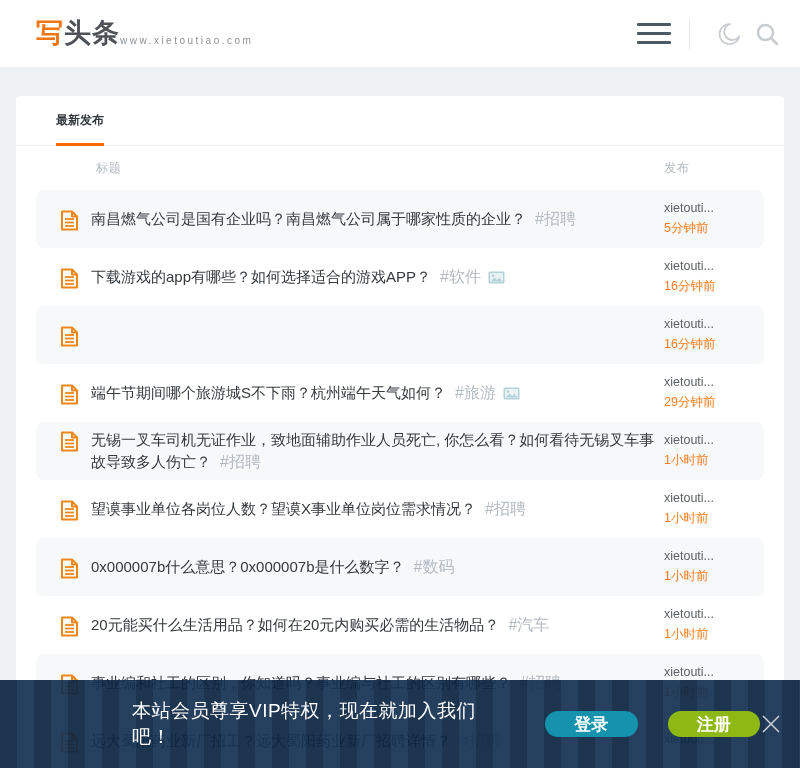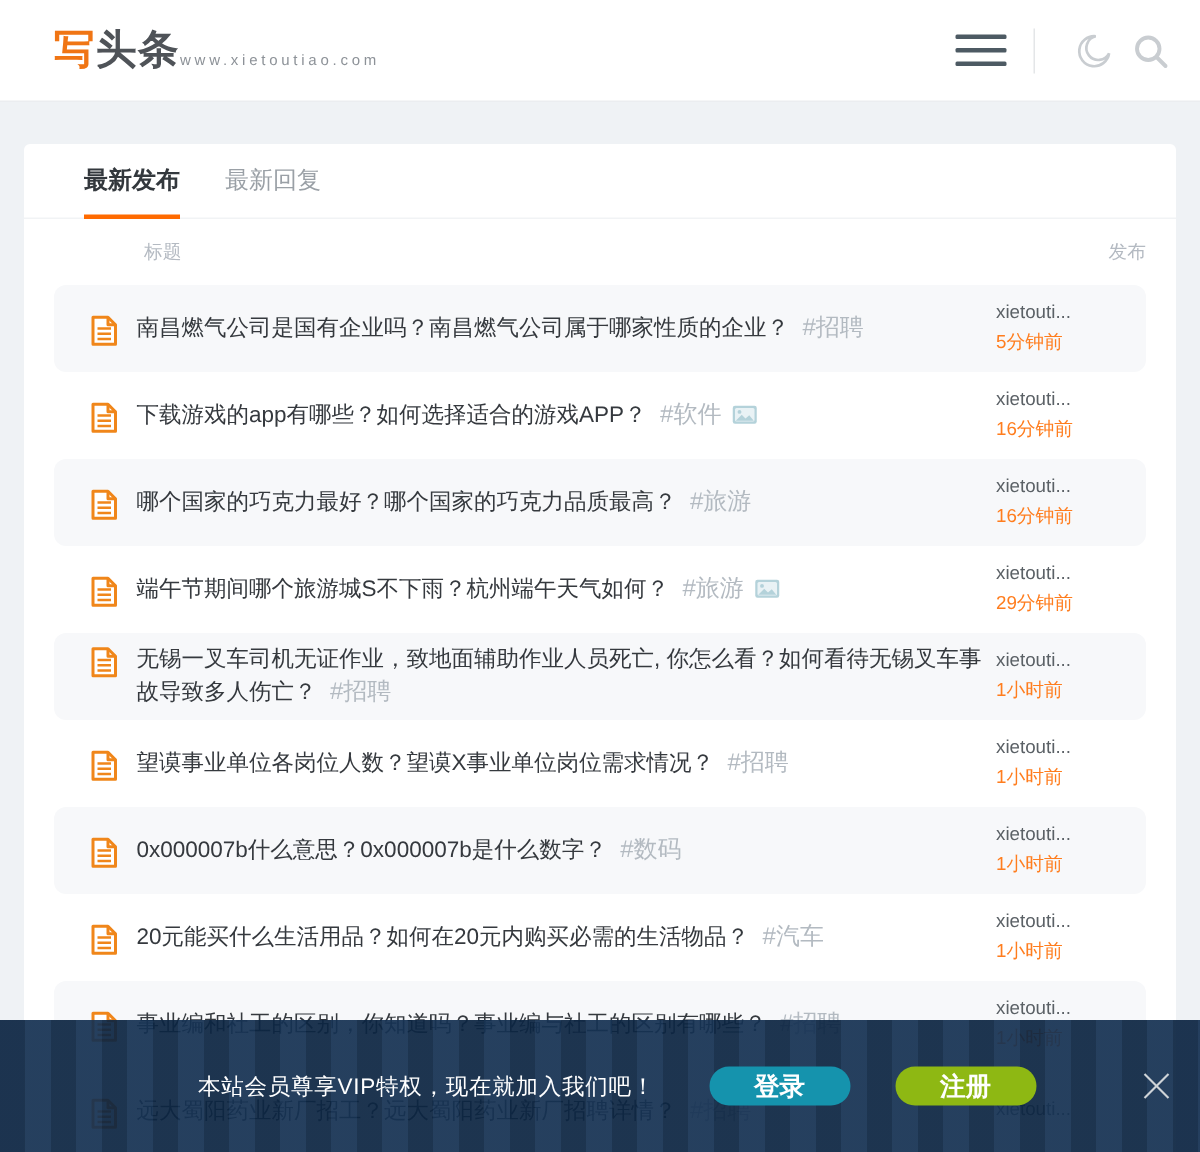--- a/index.html
+++ b/index.html
@@ -23,46 +23,46 @@
   .hamburger { width:34px; display:flex; flex-direction:column; gap:6px; cursor:pointer; padding:4px 0; }
   .hamburger span { display:block; height:3px; background:#4d5a63; border-radius:1px; }
   .top-divider { width:1px; height:30px; background:#e4e6e8; margin:0 16px 0 18px; }
   .icon-btn { width:30px; height:30px; display:flex; align-items:center; justify-content:center; cursor:pointer; margin-left:8px; }
   
   .card {
     margin:28px 16px 0; background:#ffffff; border-radius:4px;
     padding-bottom:40px;
   }
   .tabs { display:flex; height:50px; padding-left:40px; border-bottom:1px solid #f1f3f5; }
-  .tab { font-size:16px; color:#9aa0a6; margin-right:30px; display:flex; align-items:center; position:relative; cursor:pointer; }
+  .tab { font-size:12px; color:#9aa0a6; margin-right:30px; display:flex; align-items:center; position:relative; cursor:pointer; }
   .tab.active { color:#33383d; font-weight:bold; }
   .tab.active::after { content:""; position:absolute; left:0; right:0; bottom:-1px; height:3px; background:#ff6a00; }
   .cols { display:flex; align-items:center; height:44px; padding:0 20px 0 80px; font-size:12.5px; color:#b4bac2; }
   .cols .col-title { flex:1; }
-  .cols .col-pub { width:100px; text-align:right; }
+  .cols .col-pub { width:100px; text-align:left; }
   .rows { padding:0 20px; }
   .row { display:flex; align-items:center; min-height:58px; padding:7px 0 7px 24px; border-radius:8px; cursor:pointer; }
   .row.alt { background:#f7f8fa; }
   .row-main { flex:1; display:flex; align-items:flex-start; }
   .doc-icon { flex-shrink:0; margin:2px 12px 0 0; }
   .row-text { font-size:15px; color:#35393e; line-height:22px; }
   .row-tag { font-size:16px; color:#b3bac1; margin-left:9px; white-space:nowrap; }
   .img-icon { margin-left:7px; vertical-align:-2px; }
   .row-side { width:100px; flex-shrink:0; text-align:left; margin-left:8px; }
   .row-author { font-size:12.5px; color:#5b6166; }
   .row-time { font-size:12.5px; color:#ff7d1e; margin-top:5px; }
   
   .vip-banner {
     position:fixed; left:0; right:0; bottom:0; height:88px; z-index:20;
     background:repeating-linear-gradient(90deg,
       rgba(12,37,66,0.93) 0px, rgba(12,37,66,0.93) 17px,
       rgba(21,49,82,0.93) 17px, rgba(21,49,82,0.93) 34px);
     display:flex; align-items:center;
   }
-  .vip-msg { color:#ffffff; font-size:15px; margin-left:132px; letter-spacing:0.5px; }
+  .vip-msg { color:#ffffff; font-size:19px; margin-left:132px; letter-spacing:0.5px; }
   .pill-btn {
     height:26px; width:94px; border:none; border-radius:19px; cursor:pointer;
     color:#ffffff; font-size:17px; font-weight:bold;
     font-family:Liberation Mono, monospace;
     display:flex; align-items:center; justify-content:center;
   }
   .btn-login { background:#1593ad; margin-left:36px; }
   .btn-register { background:#8eb813; margin-left:30px; }
   .banner-close { margin-left:auto; margin-right:18px; cursor:pointer; display:flex; }
 </style>
@@ -91,21 +91,20 @@
         <circle cx="11.5" cy="11.5" r="7.5" fill="none" stroke="#c9cdd1" stroke-width="2.6"></circle>
         <line x1="17" y1="17" x2="23" y2="23" stroke="#c9cdd1" stroke-width="2.6" stroke-linecap="round"></line>
       </svg>
     </div>
   </div>
 </div>
 
 <div class="card">
   <div class="tabs" id="tabs">
       <div class="tab active">最新发布</div>
-      <div class="tab">最新回复</div>
     </div>
   <div class="cols">
     <div class="col-title">标题</div>
     <div class="col-pub">发布</div>
   </div>
   <div class="rows" id="rows">
       <div class="row alt">
     <div class="row-main">
       <svg class="doc-icon" width="19" height="21" viewBox="0 0 19 21">
         <path d="M2 1.5 H12 L17 6.5 V19.5 H2 Z" fill="#fff" stroke="#f0861a" stroke-width="2" stroke-linejoin="round"></path>
@@ -144,21 +143,20 @@
   </div>
       <div class="row alt">
     <div class="row-main">
       <svg class="doc-icon" width="19" height="21" viewBox="0 0 19 21">
         <path d="M2 1.5 H12 L17 6.5 V19.5 H2 Z" fill="#fff" stroke="#f0861a" stroke-width="2" stroke-linejoin="round"></path>
         <path d="M12 1.5 V6.5 H17" fill="none" stroke="#f0861a" stroke-width="2" stroke-linejoin="round"></path>
         <line x1="5" y1="9" x2="14" y2="9" stroke="#f0861a" stroke-width="1.8"></line>
         <line x1="5" y1="12.5" x2="14" y2="12.5" stroke="#f0861a" stroke-width="1.8"></line>
         <line x1="5" y1="16" x2="14" y2="16" stroke="#f0861a" stroke-width="1.8"></line>
       </svg>
-      <p class="row-text"><span class="title-text">哪个国家的巧克力最好？哪个国家的巧克力品质最高？</span><span class="row-tag">#旅游</span></p>
     </div>
     <div class="row-side">
       <div class="row-author">xietouti...</div>
       <div class="row-time">16分钟前</div>
     </div>
   </div>
       <div class="row">
     <div class="row-main">
       <svg class="doc-icon" width="19" height="21" viewBox="0 0 19 21">
         <path d="M2 1.5 H12 L17 6.5 V19.5 H2 Z" fill="#fff" stroke="#f0861a" stroke-width="2" stroke-linejoin="round"></path>

